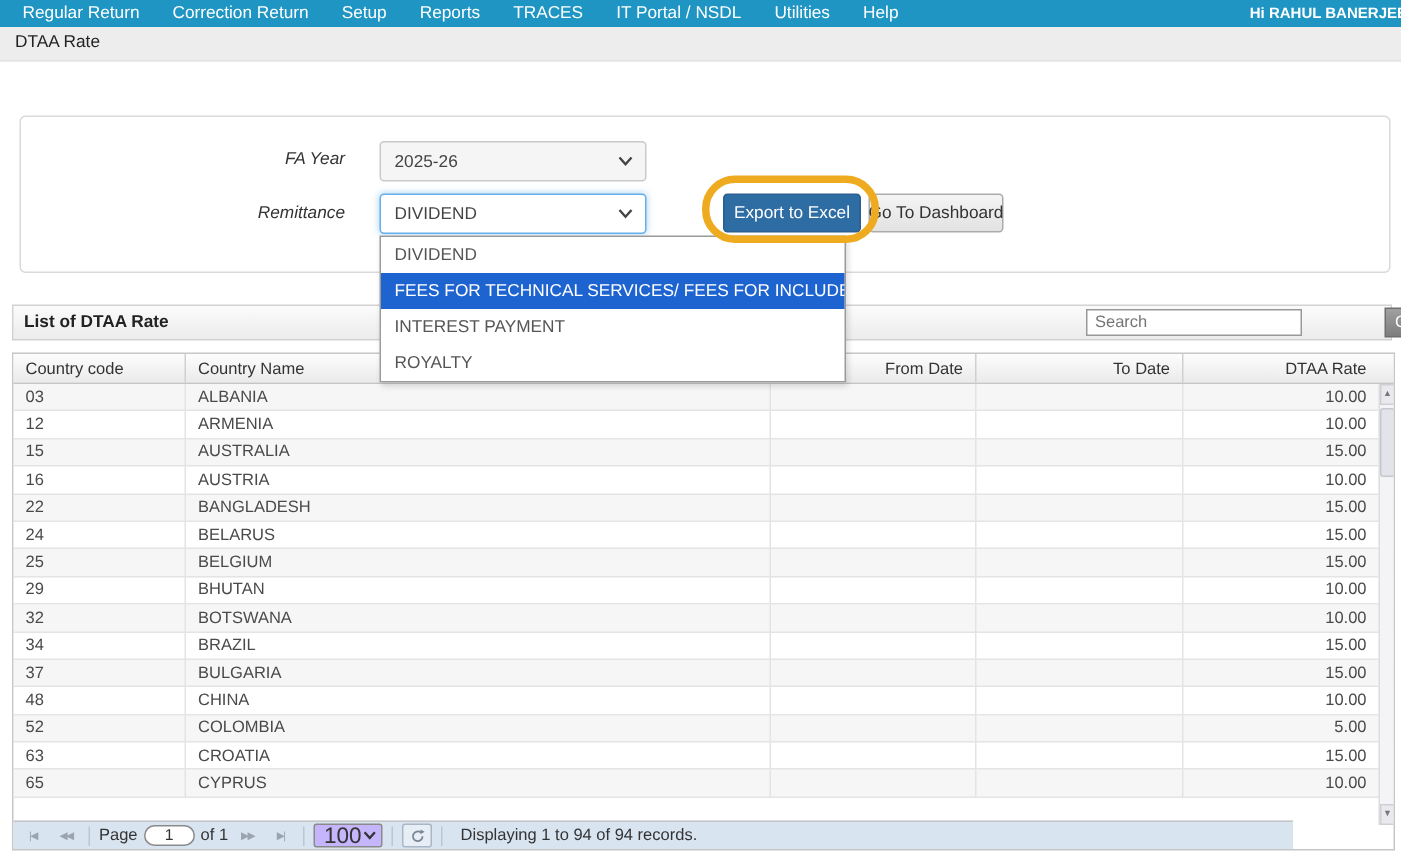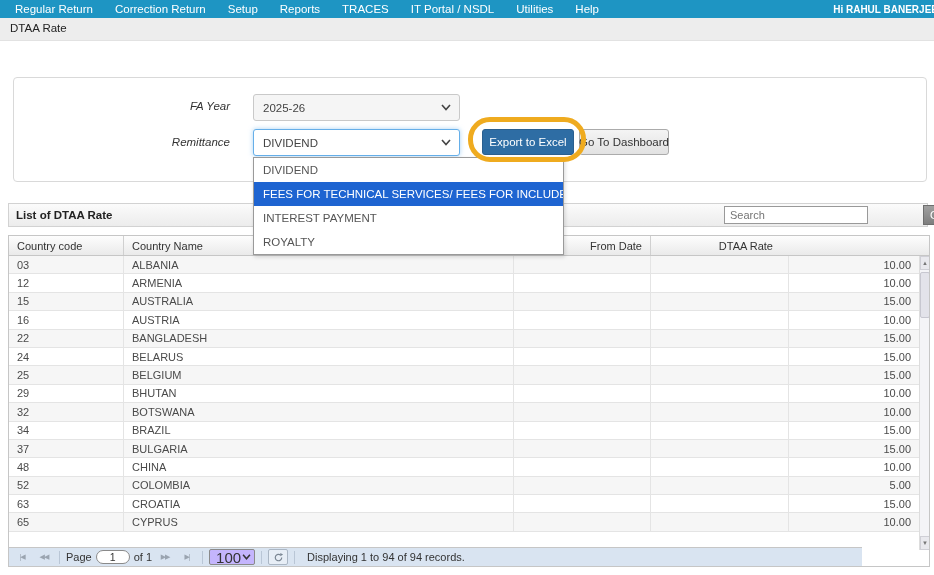--- a/index.html
+++ b/index.html
@@ -22,21 +22,21 @@
     background:#ededed; border-bottom:1px solid #e2e2e2;
     font-size:11.5px; color:#222; padding:4px 0 0 10px;
   }
   
   .panel {
     position:absolute; left:13px; top:77px; width:914px; height:105px;
     border:1px solid #d9d9d9; border-radius:4px; background:#fff;
   }
   .form-label { position:absolute; width:100px; text-align:right; font-size:11.5px; color:#333;font-style:italic; }
   .sel {
-    position:absolute; width:207px; height:27px; border:1px solid #c9c9c9; border-radius:3px;
+    position:absolute; width:178px; height:27px; border:1px solid #c9c9c9; border-radius:3px;
     background:#fff; font-size:11.5px; color:#444; display:flex; align-items:center;
     padding:0 24px 0 9px; cursor:pointer;
   }
   .sel .chev { position:absolute; right:8px; top:9px; }
   .sel-disabled { background:#f5f5f5; }
   .sel-focus { border-color:#66afe9; box-shadow:0 0 5px rgba(102,175,233,.55); }
   .btn {
     position:absolute; height:26px; border-radius:3px; font-size:11.5px;
     display:flex; align-items:center; justify-content:center; cursor:pointer; white-space:nowrap;
   }
@@ -193,20 +193,21 @@
   <div class="go-btn">
     <span>Go</span>
   </div>
 </div>
 
 <div class="grid">
   <div class="grid-header">
     <div class="gh-cell col-code">Country code</div>
     <div class="gh-cell col-name">Country Name</div>
     <div class="gh-cell col-from">From Date</div>
+    <div class="gh-cell col-to">To Date</div>
     <div class="gh-cell col-rate" style="border-right:none;">DTAA Rate</div>
   </div>
   <div class="grid-body">
     <div>
         <div class="grid-row">
           <div class="g-cell col-code">03</div>
           <div class="g-cell col-name">ALBANIA</div>
           <div class="g-cell col-from"></div>
           <div class="g-cell col-to"></div>
           <div class="g-cell col-rate" style="border-right: none;">10.00</div>

